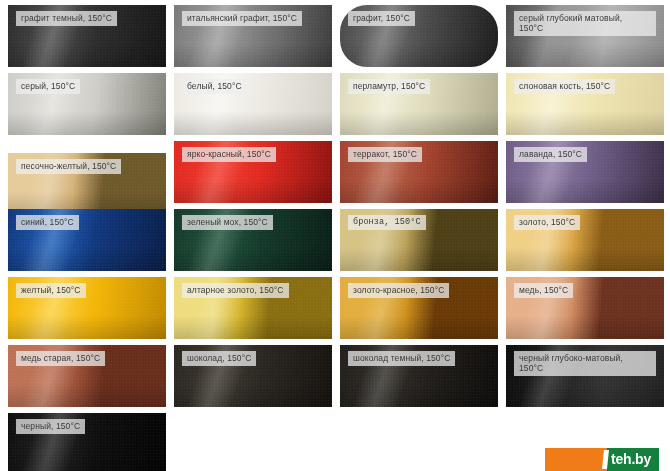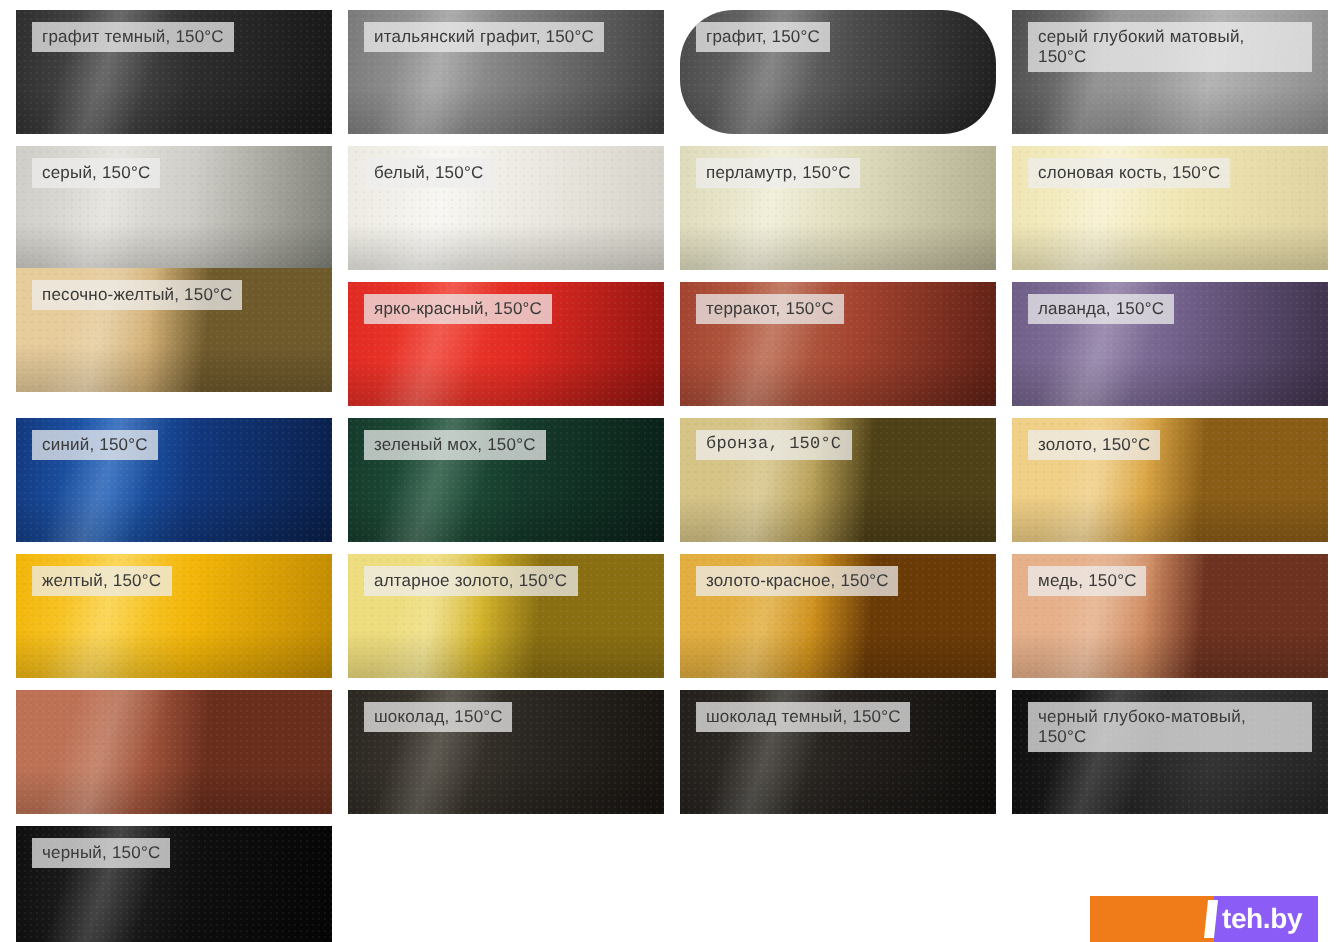--- a/index.html
+++ b/index.html
@@ -85,21 +85,21 @@
     height: 23px;
     display: flex;
     align-items: stretch;
     overflow: hidden;
   }
   #watermark-orange {
     width: 62px;
     background: #f07c19;
   }
   #watermark-dark {
-    background: #8b5cf6;
+    background: #15803d;
     color: #ffffff;
     font-size: 14px;
     font-weight: bold;
     line-height: 23px;
     padding: 0 8px 0 4px;
     letter-spacing: -.2px;
     position: relative;
   }
   #watermark-tick {
     position: absolute;
@@ -157,21 +157,21 @@
       <div class="swatch-gloss" style="background: linear-gradient(108deg, rgba(255, 255, 255, 0) 18%, rgba(255, 255, 255, 0.16) 30%, rgba(255, 255, 255, 0) 44%), linear-gradient(0deg, rgba(0, 0, 0, 0.18) 0%, rgba(0, 0, 0, 0) 38%);"></div>
       <div class="swatch-noise"></div>
       <div class="swatch-label">перламутр, 150°C</div>
     </div>
     <div class="swatch-tile" style="left: 506px; top: 73px;">
       <div class="swatch-surface" style="background: linear-gradient(97deg, rgb(239, 229, 178) 0%, rgb(247, 240, 205) 30%, rgb(239, 229, 178) 55%, rgb(222, 210, 160) 100%);"></div>
       <div class="swatch-gloss" style="background: linear-gradient(108deg, rgba(255, 255, 255, 0) 18%, rgba(255, 255, 255, 0.16) 30%, rgba(255, 255, 255, 0) 44%), linear-gradient(0deg, rgba(0, 0, 0, 0.18) 0%, rgba(0, 0, 0, 0) 38%);"></div>
       <div class="swatch-noise"></div>
       <div class="swatch-label">слоновая кость, 150°C</div>
     </div>
-    <div class="swatch-tile" style="left: 8px; top: 134px; text-align: center;">
+    <div class="swatch-tile" style="left: 8px; top: 153px; text-align: center;">
       <div class="swatch-surface" style="background: linear-gradient(95deg, rgb(230, 203, 155) 0%, rgb(230, 203, 155) 26%, rgb(211, 177, 119) 42%, rgb(111, 90, 44) 60%, rgb(111, 90, 44) 100%);"></div>
       <div class="swatch-gloss" style="background: linear-gradient(108deg, rgba(255, 255, 255, 0) 18%, rgba(255, 255, 255, 0.16) 30%, rgba(255, 255, 255, 0) 44%), linear-gradient(0deg, rgba(0, 0, 0, 0.18) 0%, rgba(0, 0, 0, 0) 38%);"></div>
       <div class="swatch-noise"></div>
       <div class="swatch-label">песочно-желтый, 150°C</div>
     </div>
     <div class="swatch-tile" style="left: 174px; top: 141px;">
       <div class="swatch-surface" style="background: linear-gradient(97deg, rgb(224, 42, 34) 0%, rgb(240, 59, 46) 30%, rgb(224, 42, 34) 55%, rgb(142, 20, 16) 100%);"></div>
       <div class="swatch-gloss" style="background: linear-gradient(108deg, rgba(255, 255, 255, 0) 18%, rgba(255, 255, 255, 0.16) 30%, rgba(255, 255, 255, 0) 44%), linear-gradient(0deg, rgba(0, 0, 0, 0.18) 0%, rgba(0, 0, 0, 0) 38%);"></div>
       <div class="swatch-noise"></div>
       <div class="swatch-label">ярко-красный, 150°C</div>
@@ -233,20 +233,21 @@
     <div class="swatch-tile" style="left: 506px; top: 277px;">
       <div class="swatch-surface" style="background: linear-gradient(95deg, rgb(230, 176, 138) 0%, rgb(230, 176, 138) 26%, rgb(208, 140, 98) 42%, rgb(109, 50, 32) 60%, rgb(109, 50, 32) 100%);"></div>
       <div class="swatch-gloss" style="background: linear-gradient(108deg, rgba(255, 255, 255, 0) 18%, rgba(255, 255, 255, 0.16) 30%, rgba(255, 255, 255, 0) 44%), linear-gradient(0deg, rgba(0, 0, 0, 0.18) 0%, rgba(0, 0, 0, 0) 38%);"></div>
       <div class="swatch-noise"></div>
       <div class="swatch-label">медь, 150°C</div>
     </div>
     <div class="swatch-tile" style="left: 8px; top: 345px;">
       <div class="swatch-surface" style="background: linear-gradient(95deg, rgb(189, 114, 86) 0%, rgb(189, 114, 86) 26%, rgb(160, 84, 59) 42%, rgb(106, 46, 29) 60%, rgb(106, 46, 29) 100%);"></div>
       <div class="swatch-gloss" style="background: linear-gradient(108deg, rgba(255, 255, 255, 0) 18%, rgba(255, 255, 255, 0.16) 30%, rgba(255, 255, 255, 0) 44%), linear-gradient(0deg, rgba(0, 0, 0, 0.18) 0%, rgba(0, 0, 0, 0) 38%);"></div>
       <div class="swatch-noise"></div>
+      <div class="swatch-label">медь старая, 150°C</div>
     </div>
     <div class="swatch-tile" style="left: 174px; top: 345px;">
       <div class="swatch-surface" style="background: linear-gradient(97deg, rgb(43, 39, 34) 0%, rgb(63, 58, 49) 30%, rgb(43, 39, 34) 55%, rgb(23, 20, 16) 100%);"></div>
       <div class="swatch-gloss" style="background: linear-gradient(108deg, rgba(255, 255, 255, 0) 18%, rgba(255, 255, 255, 0.16) 30%, rgba(255, 255, 255, 0) 44%), linear-gradient(0deg, rgba(0, 0, 0, 0.18) 0%, rgba(0, 0, 0, 0) 38%);"></div>
       <div class="swatch-noise"></div>
       <div class="swatch-label">шоколад, 150°C</div>
     </div>
     <div class="swatch-tile" style="left: 340px; top: 345px;">
       <div class="swatch-surface" style="background: linear-gradient(97deg, rgb(34, 31, 28) 0%, rgb(51, 48, 42) 30%, rgb(34, 31, 28) 55%, rgb(16, 14, 12) 100%);"></div>
       <div class="swatch-gloss" style="background: linear-gradient(108deg, rgba(255, 255, 255, 0) 18%, rgba(255, 255, 255, 0.16) 30%, rgba(255, 255, 255, 0) 44%), linear-gradient(0deg, rgba(0, 0, 0, 0.18) 0%, rgba(0, 0, 0, 0) 38%);"></div>

